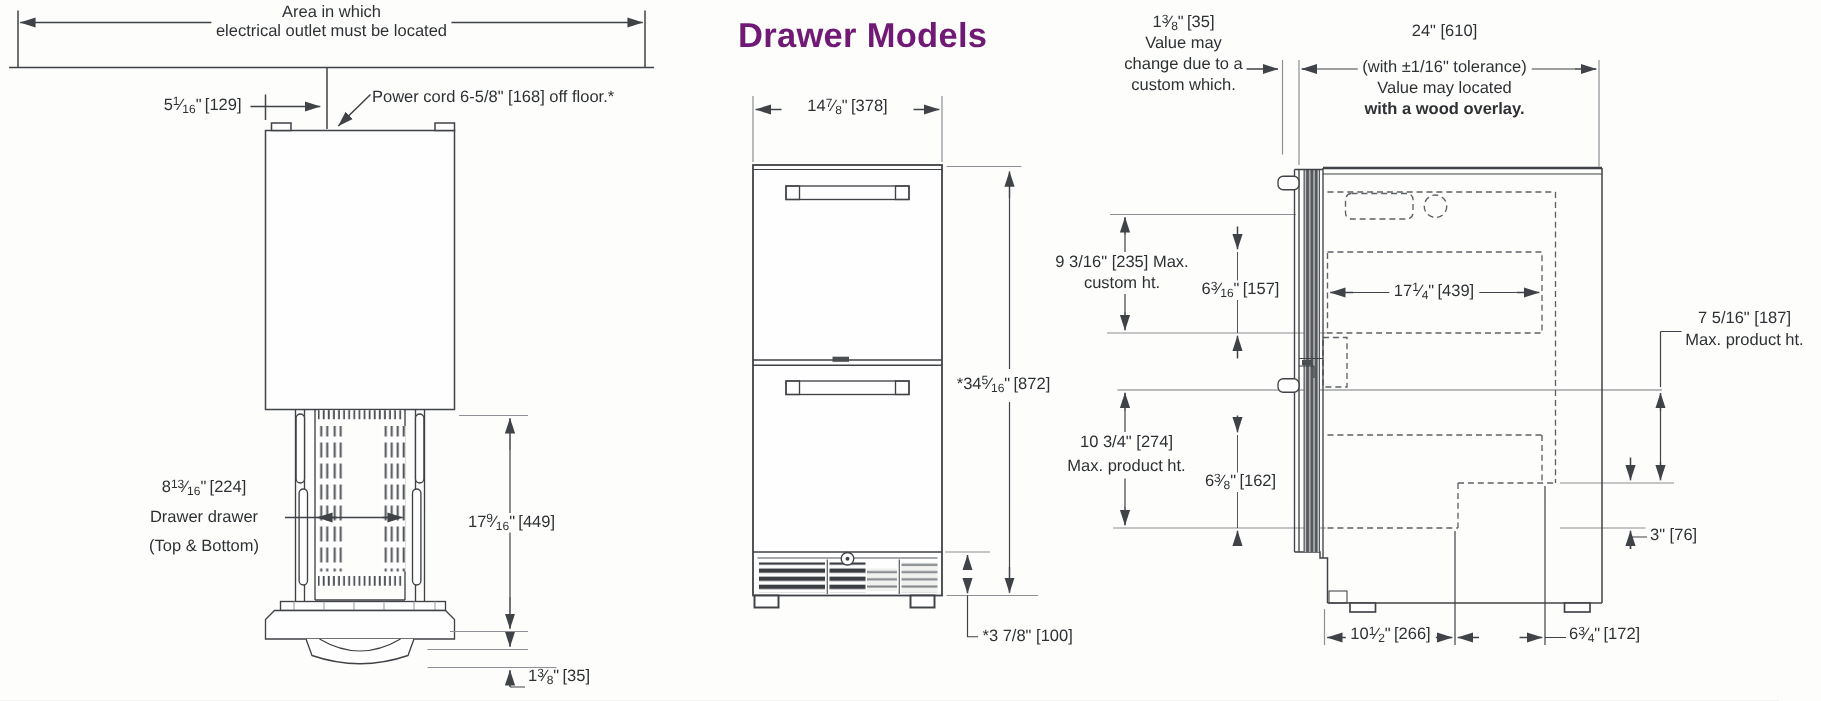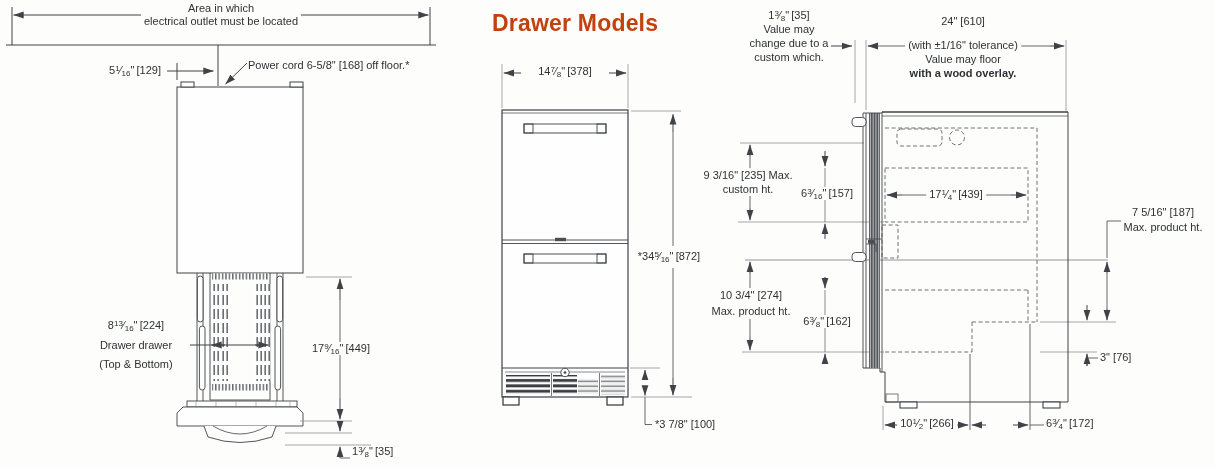--- a/index.html
+++ b/index.html
@@ -11,21 +11,21 @@
   .lbl{
     position:absolute;font-size:11px;line-height:13px;white-space:nowrap;
     color:#2e3134;
   }
   .ctr{transform:translateX(-50%);text-align:center;}
   .bg{background:#fdfdfc;padding:0 3px;}
   .rt{text-align:right;}
   .lbl sup{font-size:8px;vertical-align:3px;line-height:0;}
   .lbl sub{font-size:8px;vertical-align:-2px;line-height:0;}
   .title{
-    position:absolute;font-size:23px;font-weight:700;color:#c2410c;
+    position:absolute;font-size:23px;font-weight:700;color:#701a75;
     letter-spacing:0.2px;
   }
   .note-line{line-height:14px;}
 </style>
 </head>
 <body>
 
 <div id="stage">
 
 <svg id="lines" width="1214" height="467" viewBox="0 0 1214 467">
@@ -259,21 +259,21 @@
 
 <div class="lbl ctr" style="left:789px;top:8px;">
   <div class="note-line">1<sup>3</sup>⁄<sub>8</sub>" [35]</div>
   <div class="note-line">Value may</div>
   <div class="note-line">change due to a</div>
   <div class="note-line">custom which.</div>
 </div>
 
 <div class="lbl ctr" style="left:963px;top:15px;">24" [610]</div>
 <div class="lbl ctr bg" style="left:963px;top:39px;">(with ±1/16" tolerance)</div>
-<div class="lbl ctr" style="left:963px;top:53px;">Value may floor</div>
+<div class="lbl ctr" style="left:963px;top:53px;">Value may located</div>
 <div class="lbl ctr" style="left:963px;top:67px;font-weight:bold;">with a wood overlay.</div>
 
 <div class="lbl ctr bg" style="left:748px;top:168px;line-height:14px;">
   <div>9 3/16" [235] Max.</div>
   <div>custom ht.</div>
 </div>
 
 <div class="lbl ctr bg" style="left:827px;top:187px;">6<sup>3</sup>⁄<sub>16</sub>" [157]</div>
 
 <div class="lbl ctr bg" style="left:956px;top:188px;">17<sup>1</sup>⁄<sub>4</sub>" [439]</div>

